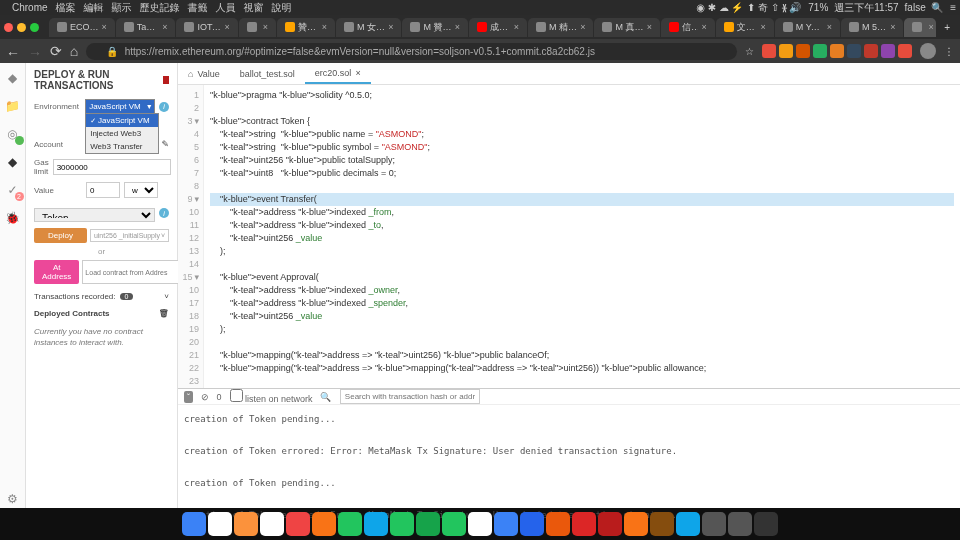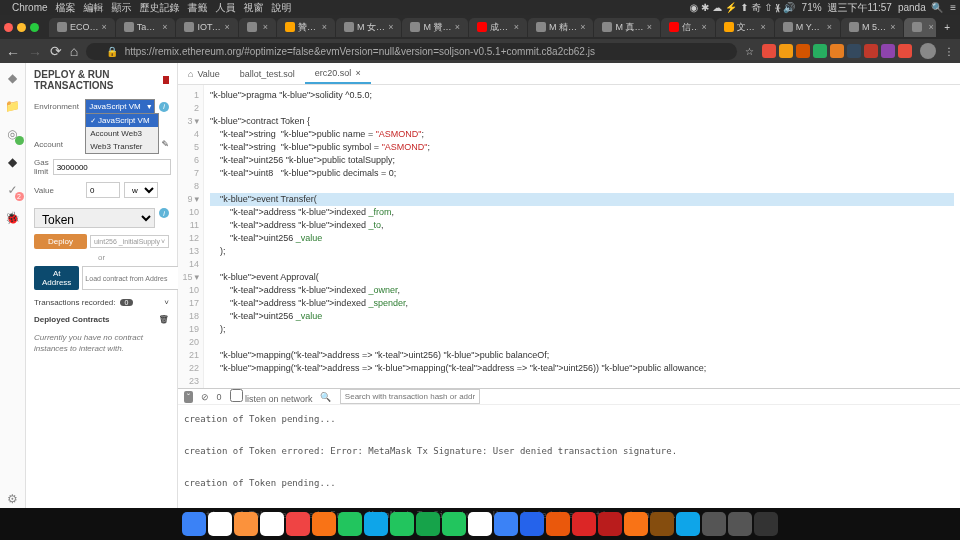--- a/index.html
+++ b/index.html
@@ -30,23 +30,23 @@
 .sp-row{display:flex;align-items:center;margin-bottom:6px;gap:4px}
 .sp-row label{width:48px;font-size:8px;color:#666}
 .sp-row input,.sp-row select{flex:1;border:1px solid #ccc;font-size:8px;padding:2px 3px;height:16px;background:#fff}
 .dropdown{position:relative}
 .dropdown-sel{background:#316ac5;color:#fff;border:1px solid #888;font-size:8px;padding:2px 3px;width:70px;display:flex;justify-content:space-between}
 .dropdown-menu{position:absolute;top:14px;left:0;background:#eee;border:1px solid #888;width:74px;z-index:10}
 .dropdown-menu div{padding:2px 4px;font-size:8px;color:#333}
 .dropdown-menu div.sel{background:#316ac5;color:#fff}
 .dropdown-menu div.sel::before{content:"✓ ";font-size:7px}
 .btn-deploy{background:#dc8a3e;color:#fff;border:none;padding:3px 14px;font-size:8px;border-radius:2px}
-.btn-ataddr{background:#0c4a6e;color:#fff;border:none;padding:3px 8px;font-size:8px;border-radius:2px}
+.btn-ataddr{background:#ec4899;color:#fff;border:none;padding:3px 8px;font-size:8px;border-radius:2px}
 .tokenrow{display:flex;margin-bottom:6px}
-.tokenrow select{flex:1;border:1px solid #ccc;font-size:12px;padding:3px;height:20px}
+.tokenrow select{flex:1;border:1px solid #ccc;font-size:10px;padding:3px;height:14px}
 .editor{flex:1;display:flex;flex-direction:column}
 .editor-tabs{height:22px;display:flex;align-items:center;border-bottom:1px solid #e0e0e0;font-size:9px}
 .editor-tabs .etab{padding:4px 10px;color:#555;display:flex;gap:4px;align-items:center}
 .editor-tabs .etab.active{border-bottom:2px solid #42a5d8}
 .code{flex:1;display:flex;font-family:Menlo,Consolas,monospace;font-size:9px;line-height:13px;overflow:hidden}
 .gutter{width:26px;text-align:right;color:#aaa;padding:4px 4px 0 0;background:#fafafa;border-right:1px solid #eee}
 .gutter div{height:13px}
 .codebody{flex:1;padding:4px 6px 0;white-space:pre;color:#333}
 .codebody div{height:13px}
 .hl{background:#cfe7f7;display:inline-block;width:100%}
@@ -78,21 +78,21 @@
   <span>顯示</span>
   <span>歷史記錄</span>
   <span>書籤</span>
   <span>人員</span>
   <span>視窗</span>
   <span>說明</span>
   <div class="right">
     <span>◉ ✱ ☁ ⚡ ⬆ 奇 ⇧ ᚕ 🔊</span>
     <span>71%</span>
     <span>週三下午11:57</span>
-    <span>panda</span>
+    <span>false</span>
     <span>🔍</span>
     <span>≡</span>
   </div>
 </div>
 
 <div class="tabbar">
   <div class="traffic">
     <span style="background:#ff5f56"></span>
       <span style="background:#ffbd2e"></span>
       <span style="background:#27c93f"></span>
@@ -222,21 +222,21 @@
     </div>
     <div class="sp-row">
       <label>Environment</label>
       <div class="dropdown">
         <div class="dropdown-sel">
             <span>JavaScript VM</span>
             <span>▾</span>
           </div>
         <div class="dropdown-menu">
           <div class="sel">JavaScript VM</div>
-          <div>Account Web3</div>
+          <div>Injected Web3</div>
           <div>Web3 Transfer</div>
         </div>
       </div>
       <span class="info-i">i</span>
     </div>
     <div class="sp-row" style="margin-top:22px">
       <label>Account</label>
       <select></select>
       <span>⧉</span>
       <span>✎</span>

